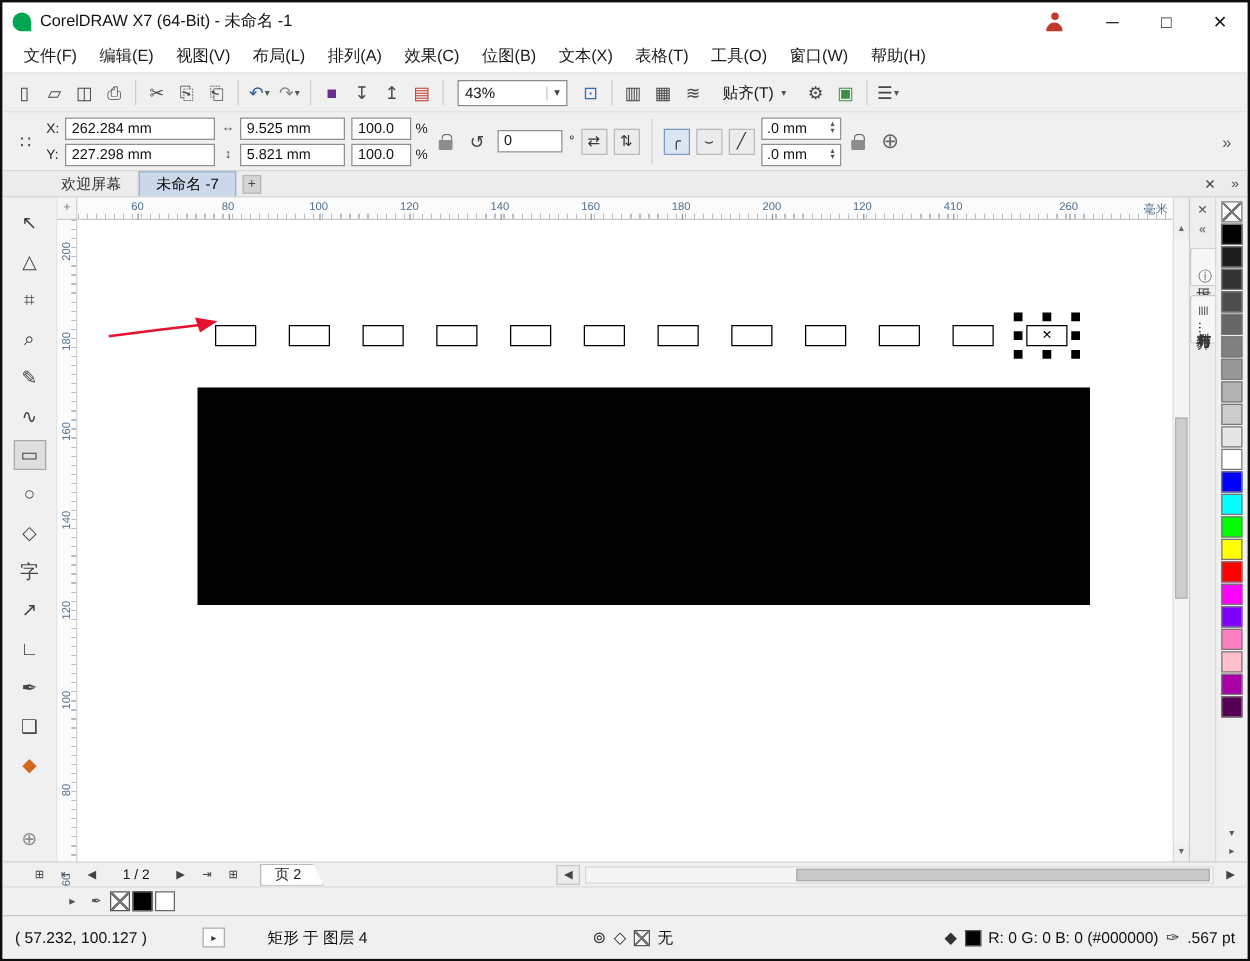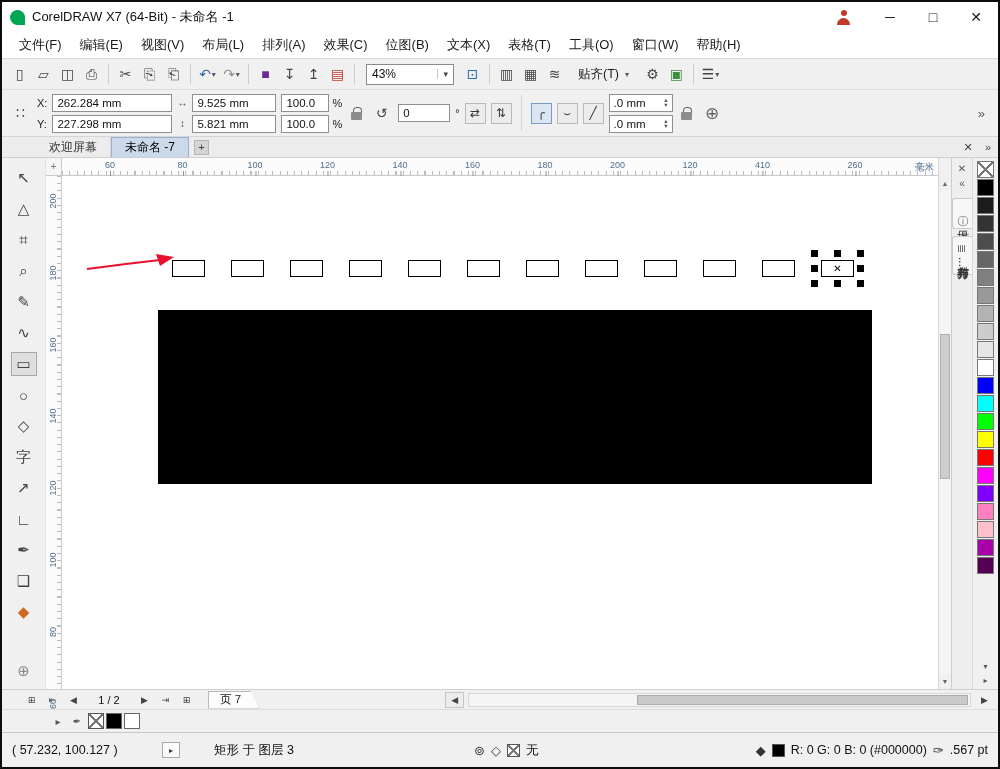--- a/index.html
+++ b/index.html
@@ -419,21 +419,21 @@
         <div class="nicon">⊞</div>
         <div class="nicon">⇤</div>
         <div class="nicon">◀</div>
       </span>
     <div class="pageind">1 / 2</div>
     <span style="display:flex;align-items:center;gap:2px">
         <div class="nicon">▶</div>
         <div class="nicon">⇥</div>
         <div class="nicon">⊞</div>
       </span>
-    <div class="pagetab">页 7</div>
+    <div class="pagetab">页 2</div>
     <div class="nav-spacer"></div>
     <div class="nicon" style="border:1px solid #c5c5c5;background:#ececec">◀</div>
     <div class="hscroll">
       <div class="hthumb"></div>
     </div>
     <div class="nicon">▶</div>
   </div>
 
   <div class="docpal">
     <div class="dp-btn">▸</div>
@@ -441,21 +441,21 @@
     <span style="display:flex;align-items:center;gap:2px">
         <div class="dswatch mini-swatch none" style="width: 16px; height: 16px;"></div>
         <div class="dswatch" style="background: rgb(0, 0, 0); width: 16px; height: 16px;"></div>
         <div class="dswatch" style="background: rgb(255, 255, 255); width: 16px; height: 16px;"></div>
       </span>
   </div>
 
   <div class="statusbar">
     <span class="coords">( 57.232, 100.127 )</span>
     <div class="sbtn">▸</div>
-    <span class="objinfo">矩形 于 图层 3</span>
+    <span class="objinfo">矩形 于 图层 4</span>
     <div class="sb-center">
       <div class="sicon">⊚</div>
       <div class="sicon">◇</div>
       <div class="mini-swatch none"></div>
       <span>无</span>
     </div>
     <div class="sb-right">
       <div class="sicon">◆</div>
       <div class="mini-swatch" style="background: rgb(0, 0, 0);"></div>
       <span>R: 0 G: 0 B: 0 (#000000)</span>

